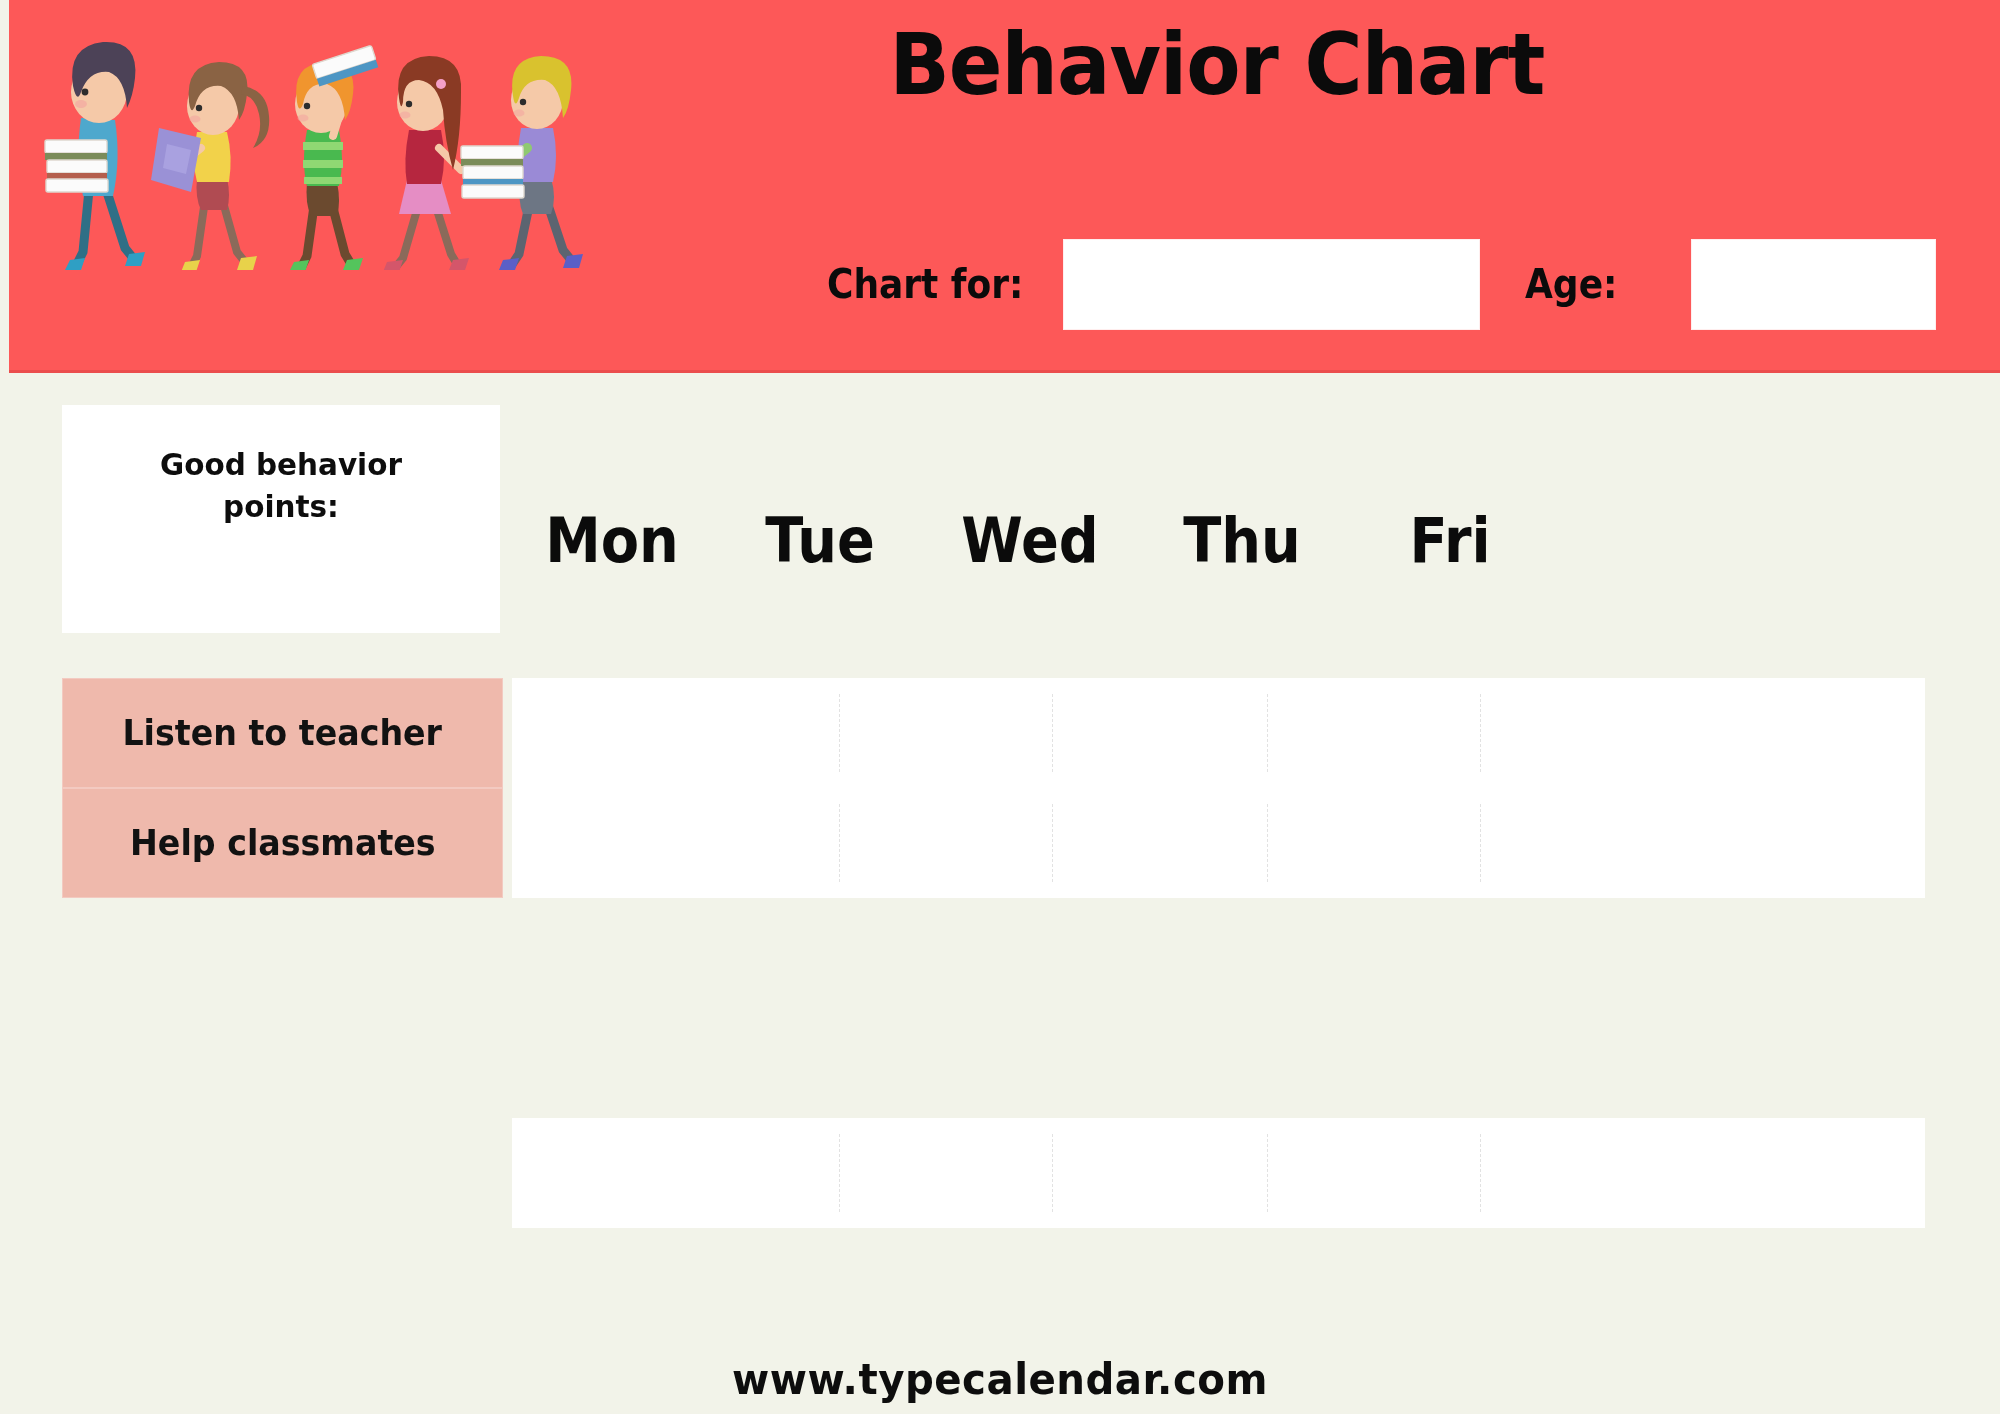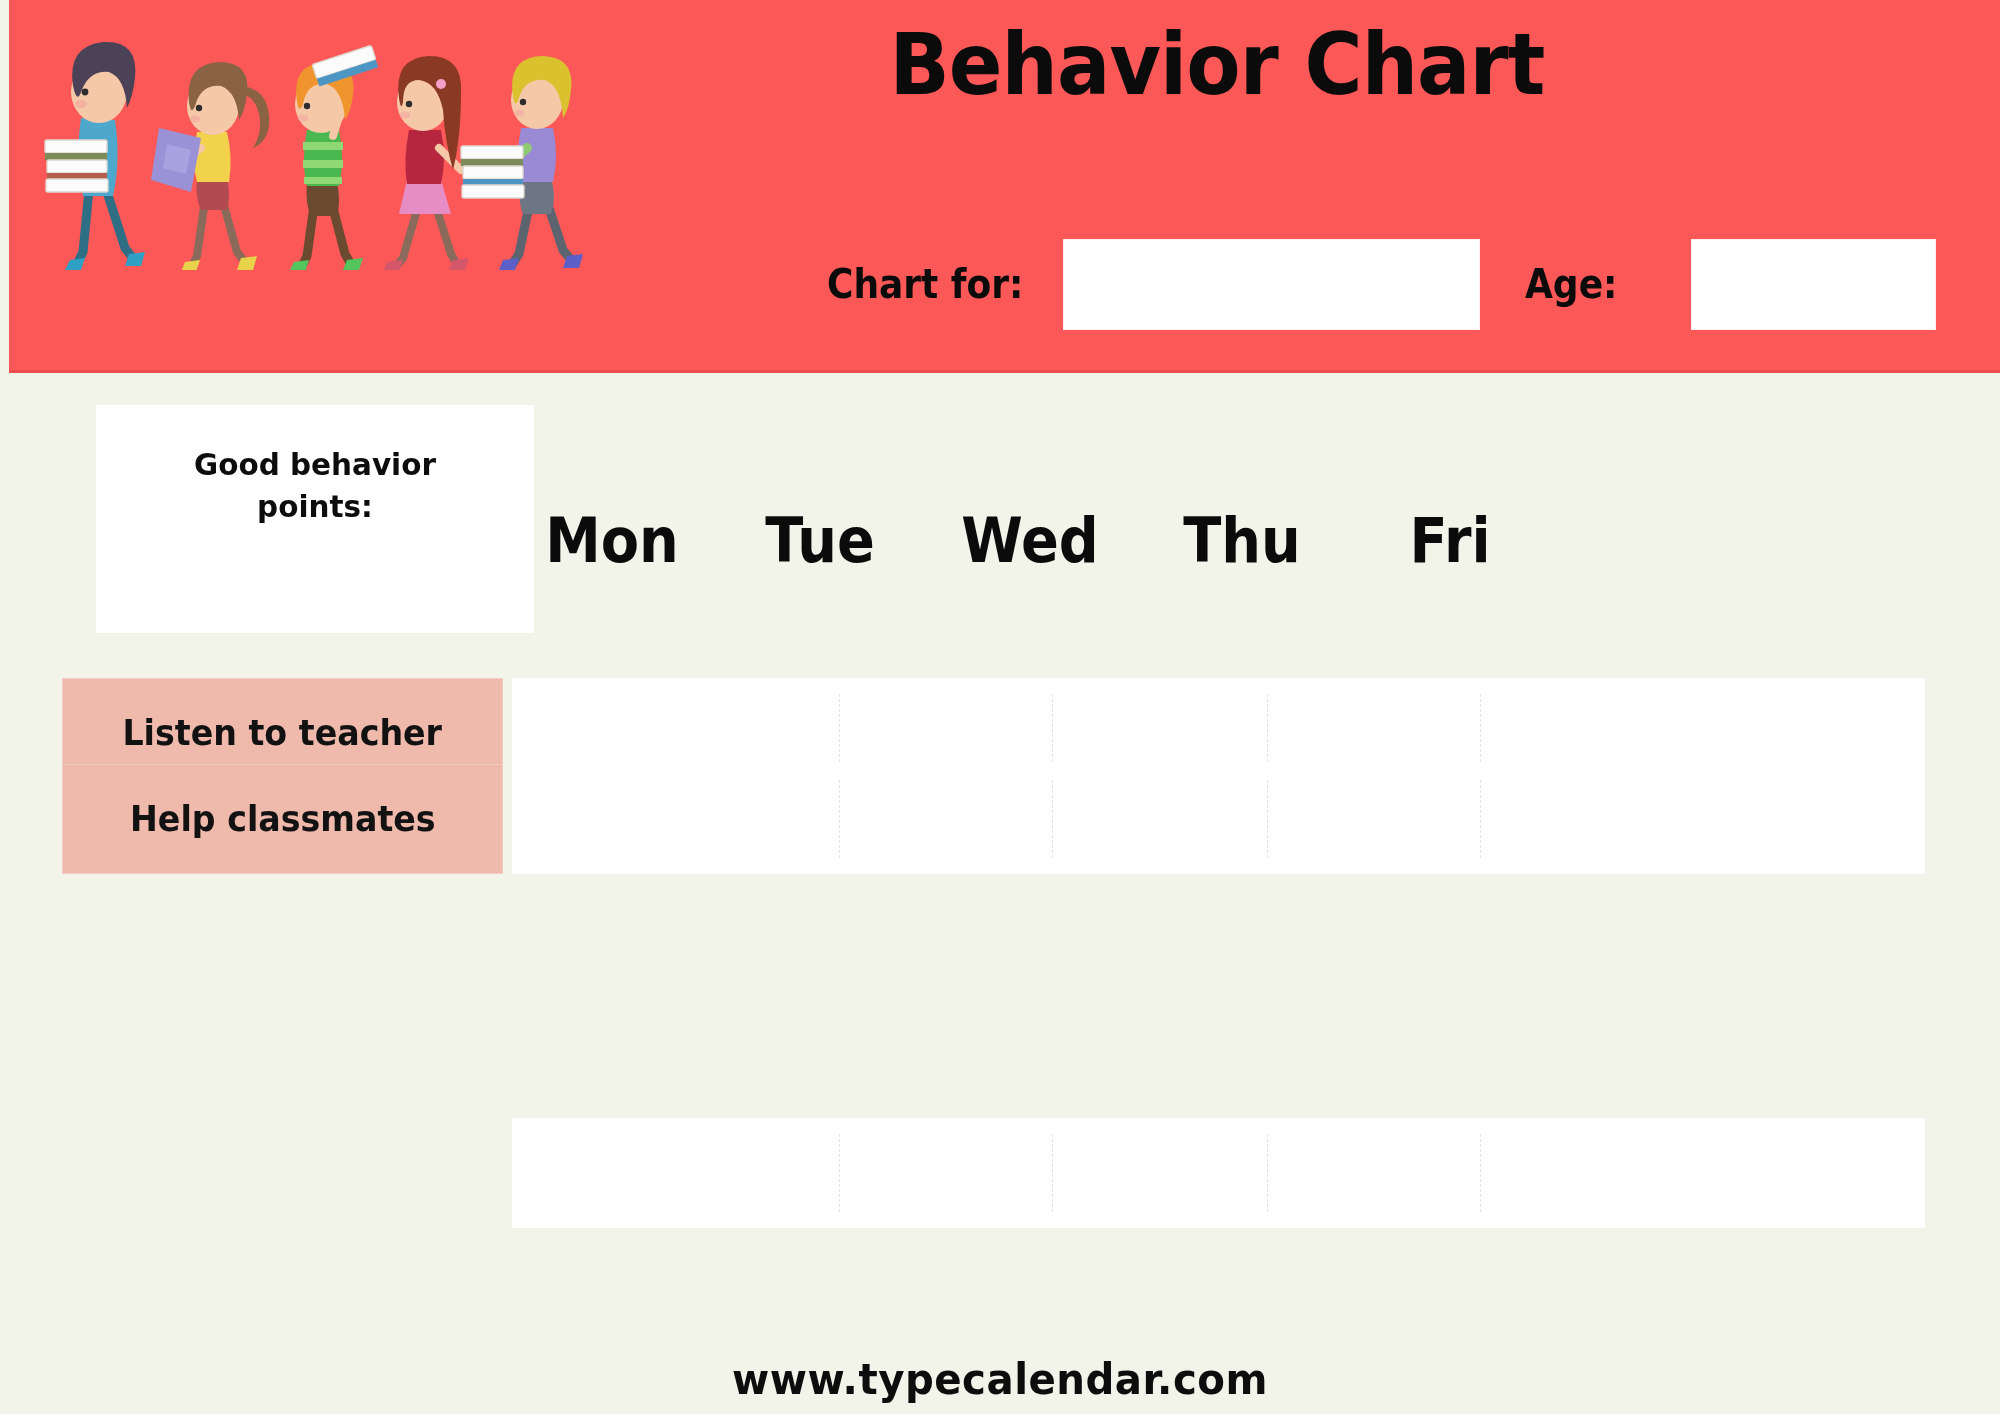--- a/index.html
+++ b/index.html
@@ -137,21 +137,20 @@
     height: 228px;
   }
 
   .points-box {
     position: absolute;
     left: 62px;
     top: 0px;
     width: 438px;
     height: 228px;
     background: #ffffff;
-    margin-left: 34px;
   }
 
   .points-box-label {
     position: absolute;
     left: 0;
     right: 0;
     top: 38px;
     text-align: center;
     font-family: "DejaVu Sans", sans-serif;
     font-weight: bold;
@@ -420,21 +419,21 @@
         <span class="row-label-text">Listen to teacher</span>
       </div>
       <div class="row-cells">
         <div class="cell-divider" style="left:327px;"></div>
         <div class="cell-divider" style="left:540px;"></div>
         <div class="cell-divider" style="left:755px;"></div>
         <div class="cell-divider" style="left:968px;"></div>
       </div>
     </div>
 
-    <div class="behavior-row" style="top:391px;">
+    <div class="behavior-row" style="top:415px;">
       <div class="row-label">
         <span class="row-label-text">Help classmates</span>
       </div>
       <div class="row-cells">
         <div class="cell-divider" style="left:327px;"></div>
         <div class="cell-divider" style="left:540px;"></div>
         <div class="cell-divider" style="left:755px;"></div>
         <div class="cell-divider" style="left:968px;"></div>
       </div>
     </div>

